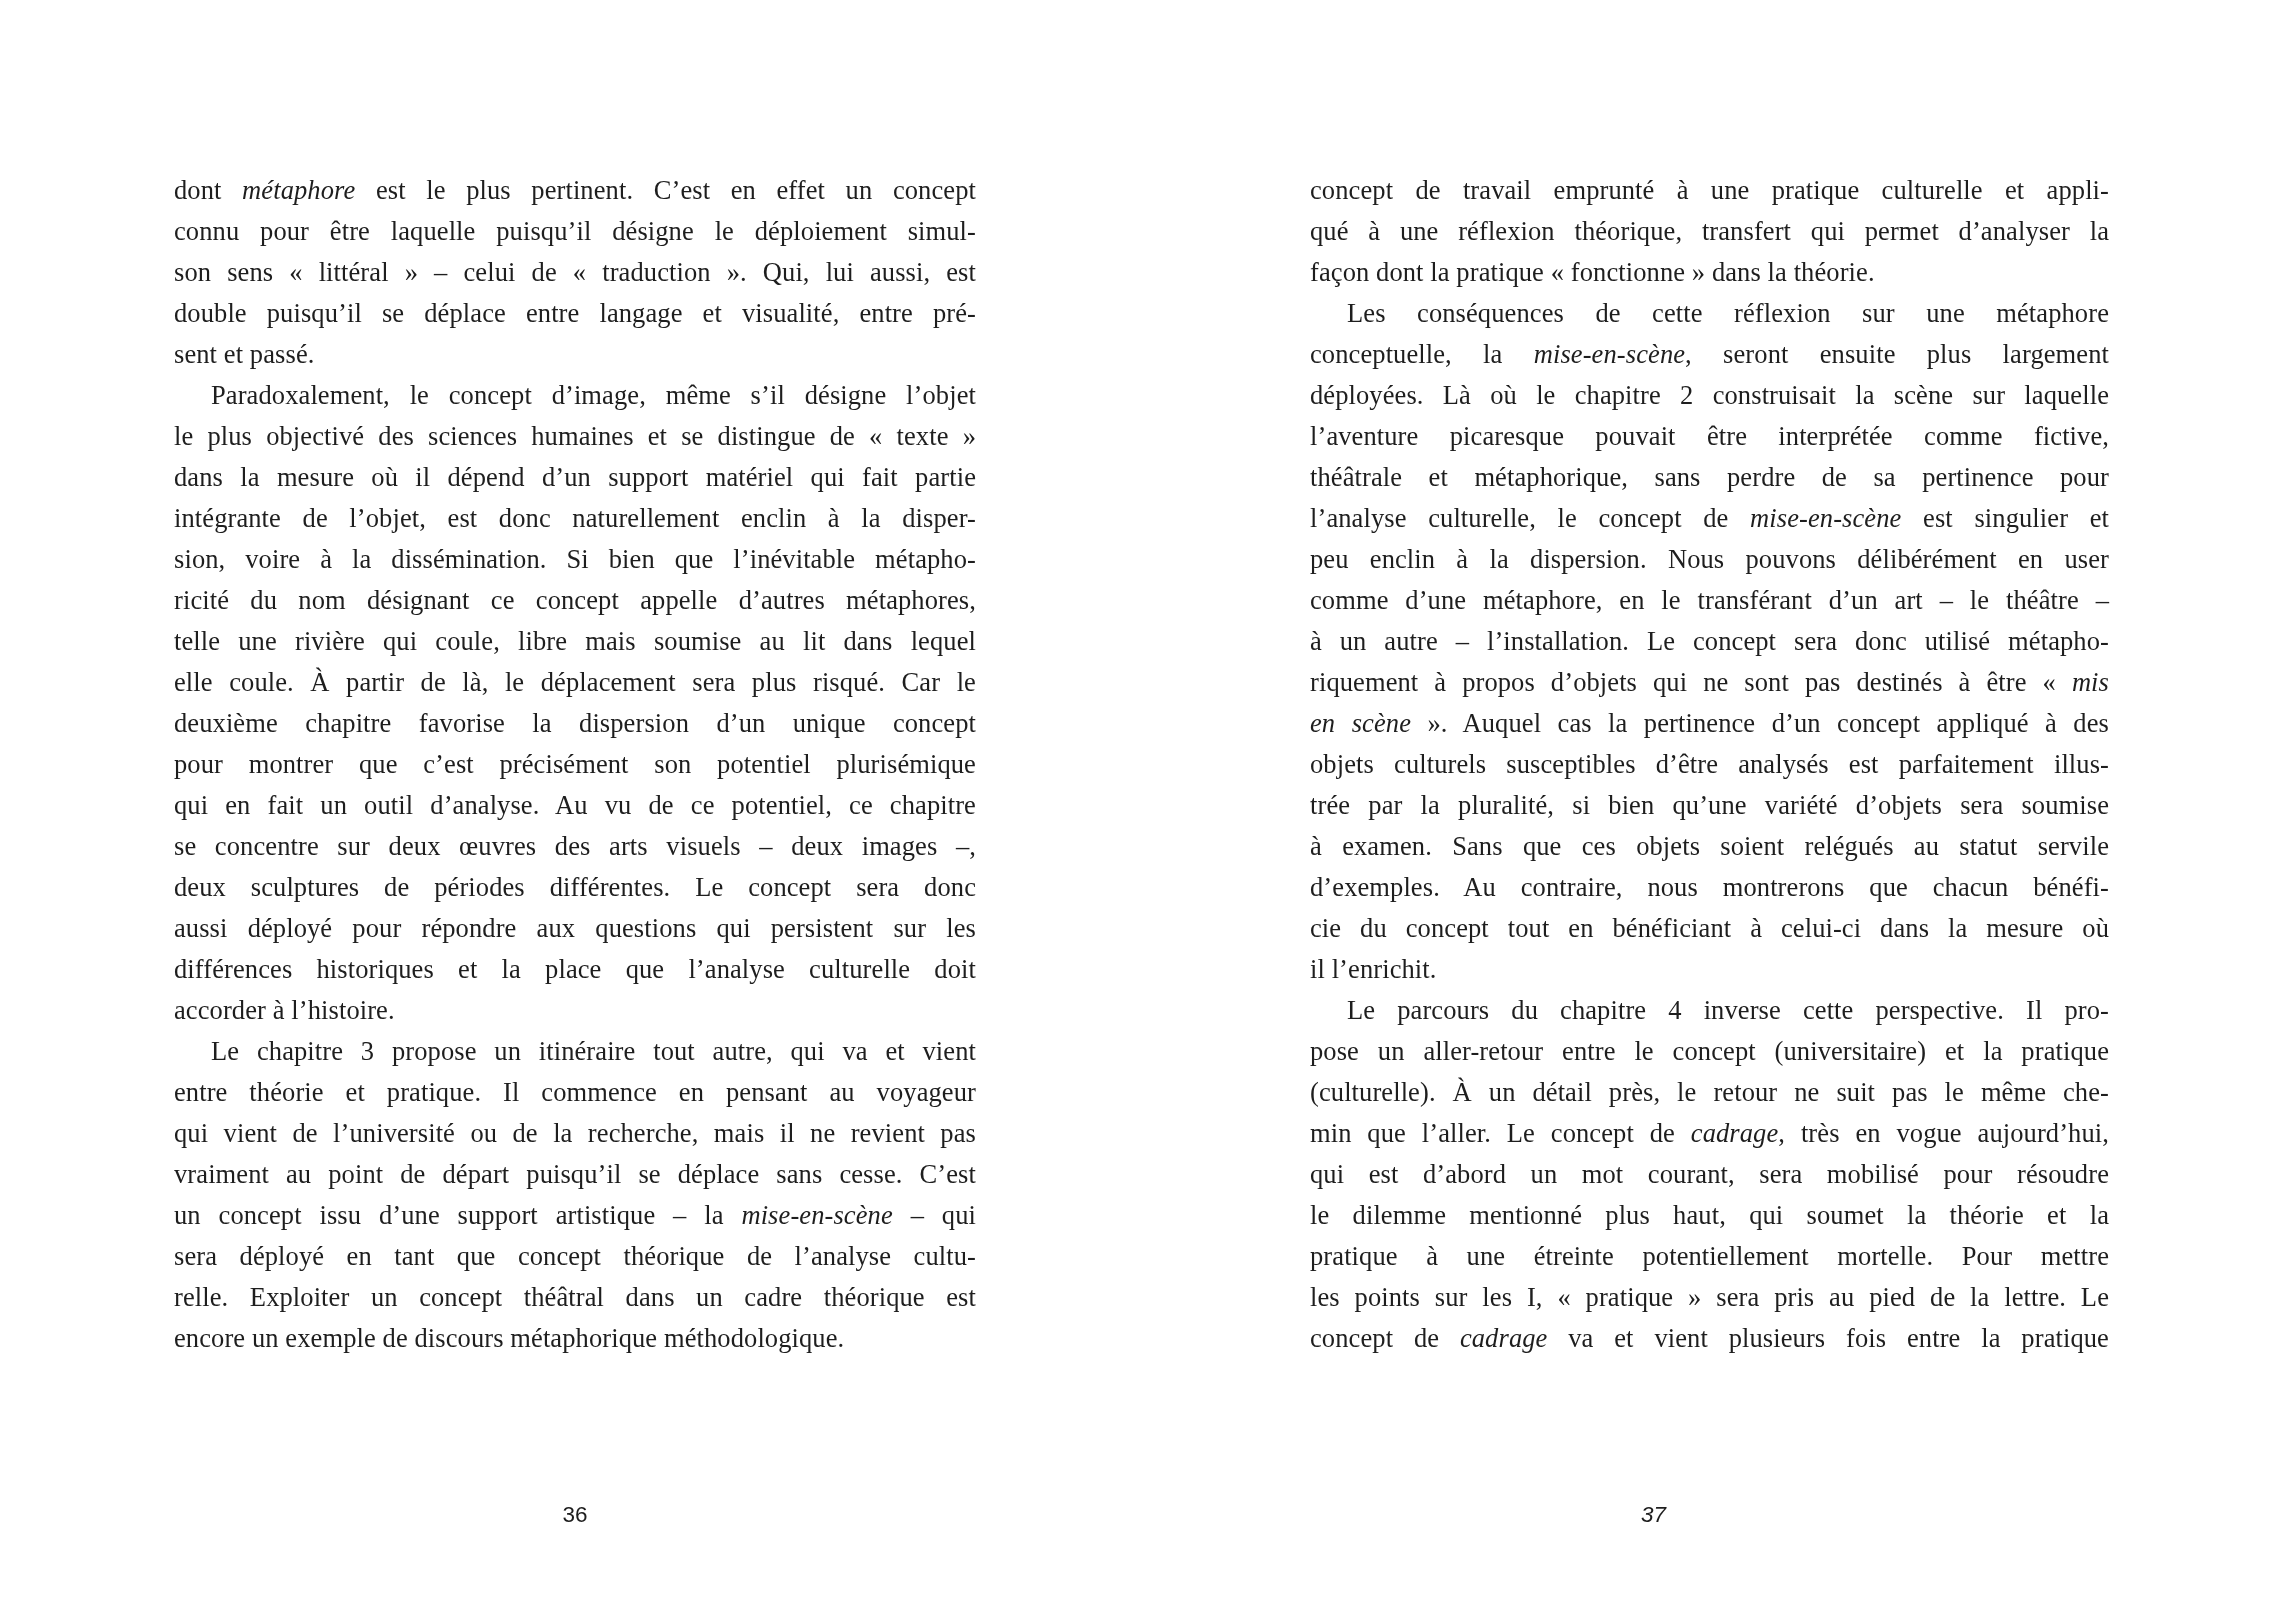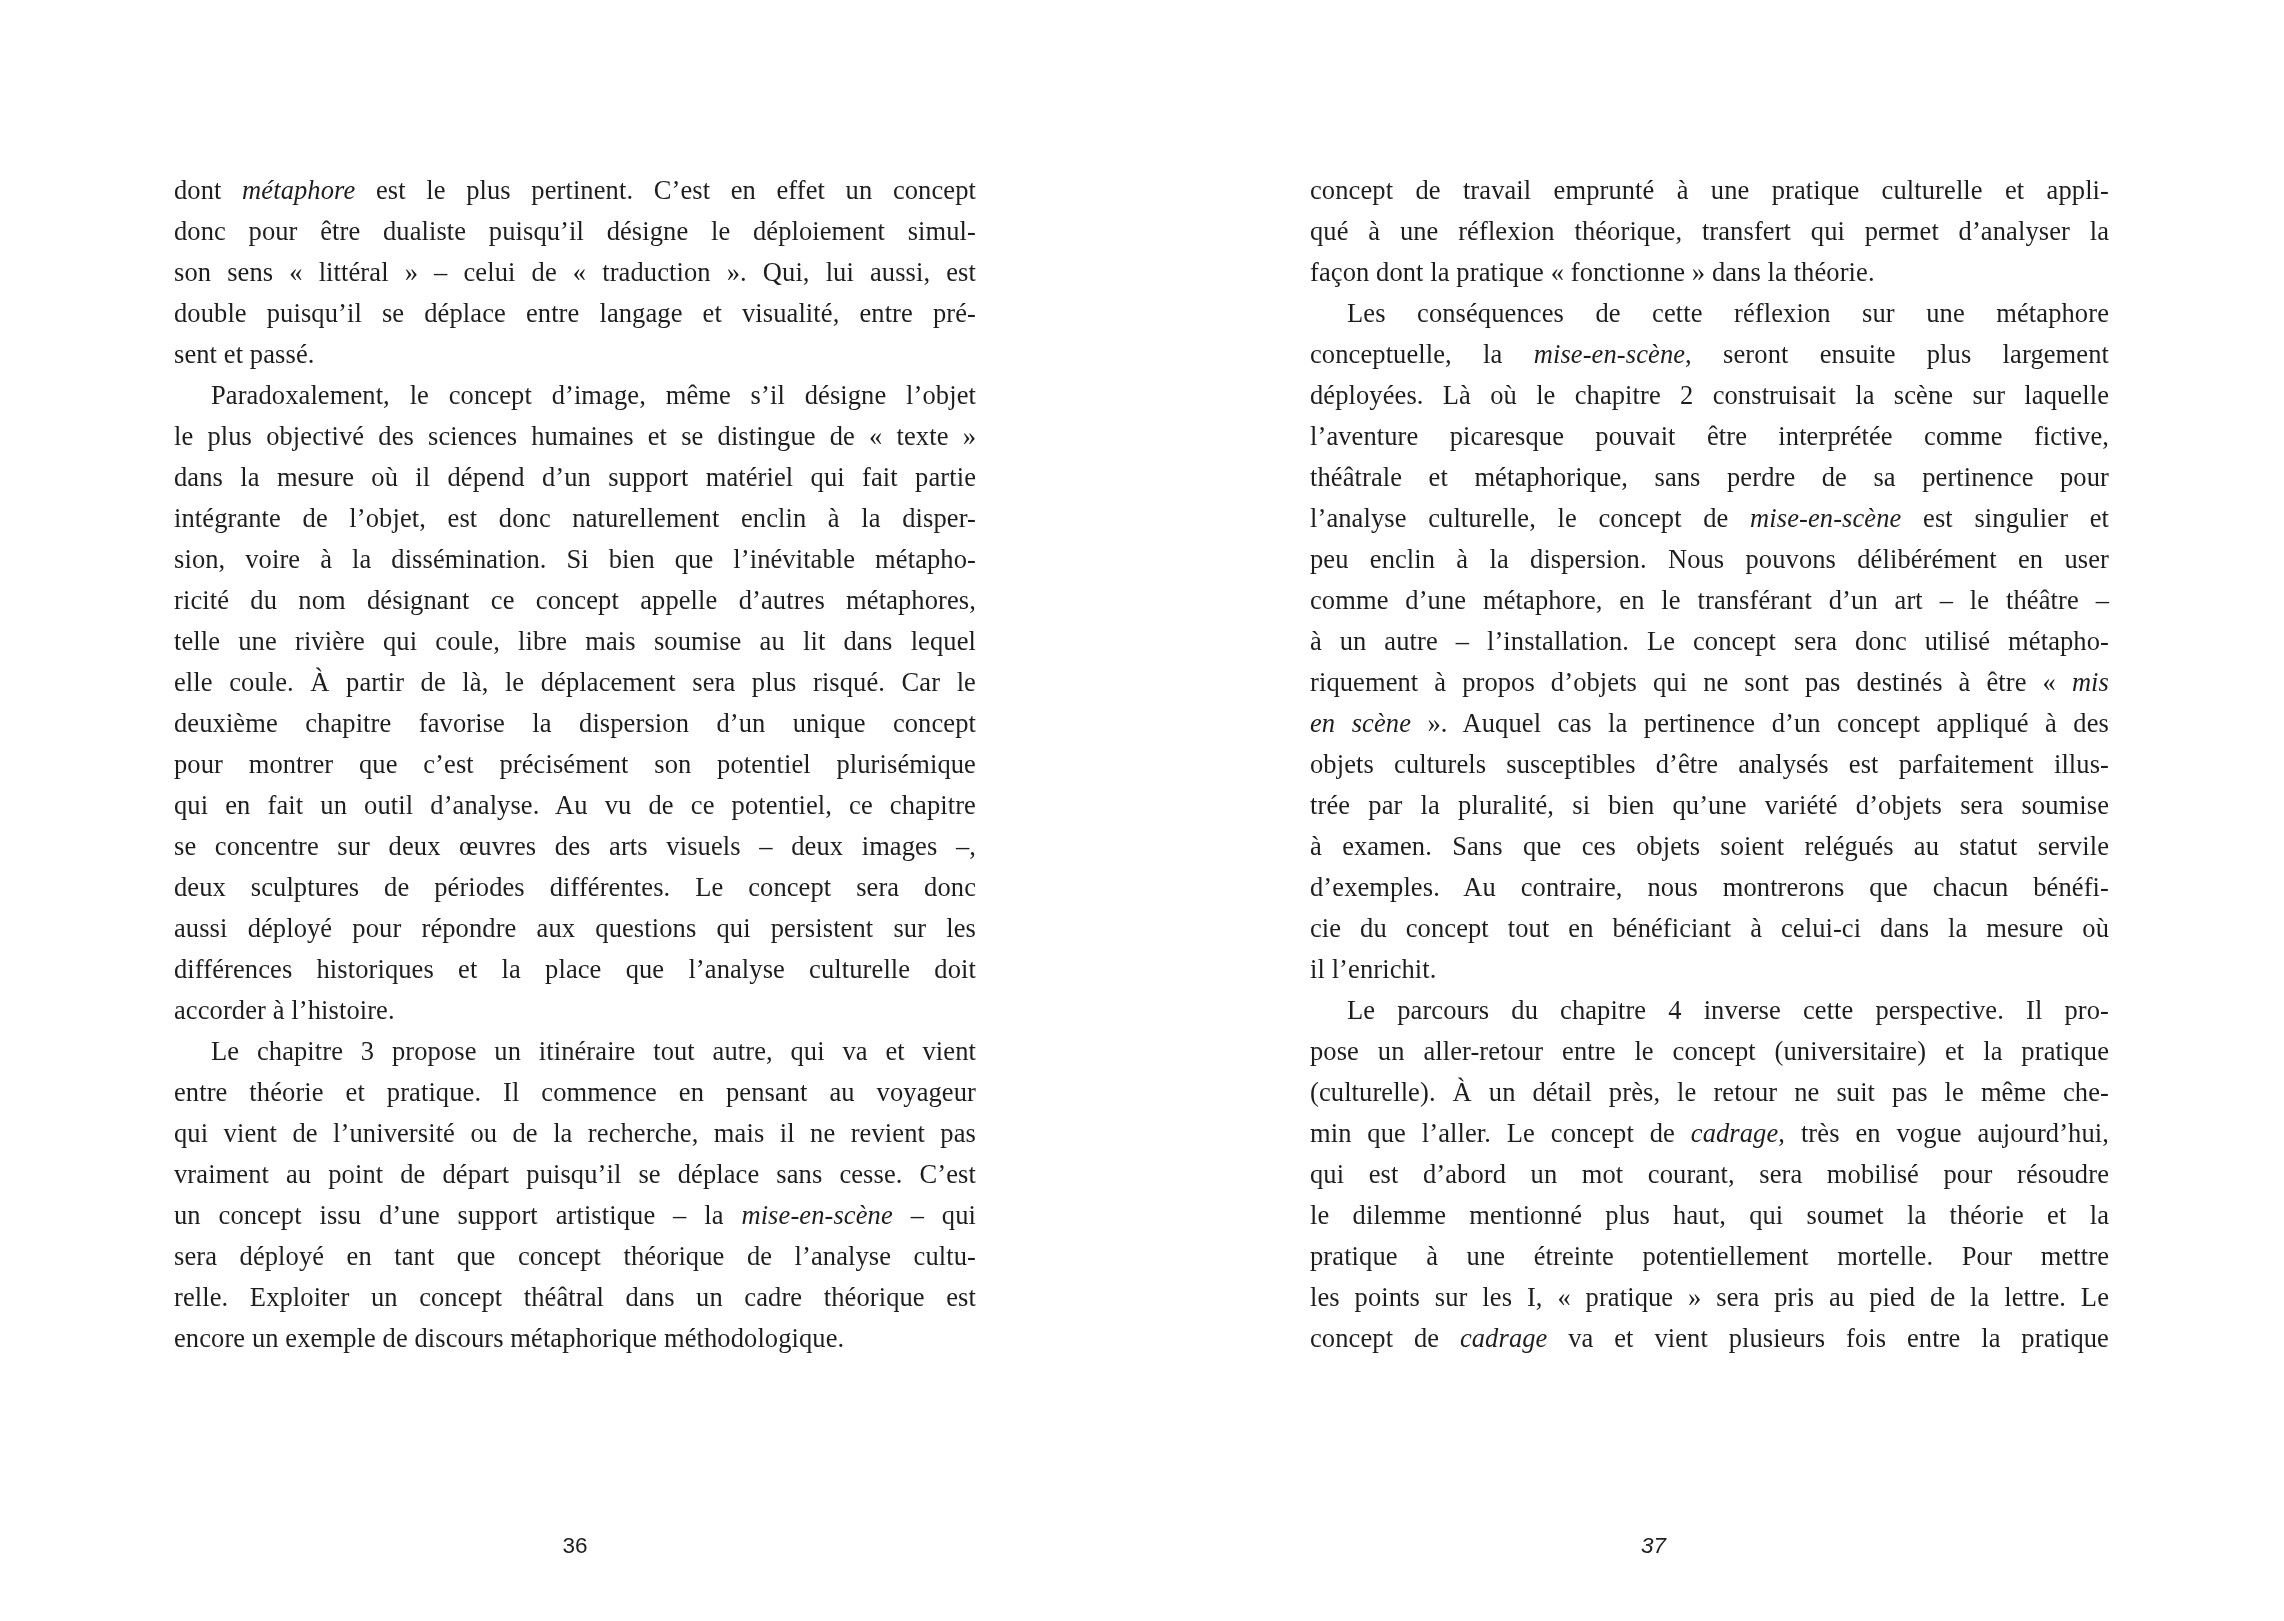--- a/index.html
+++ b/index.html
@@ -43,32 +43,31 @@
     text-indent:37px;
   }
   .it{font-style:italic;}
   .folio{
     position:absolute;
     top:1502px;
     font-family:"Liberation Sans","DejaVu Sans",sans-serif;
     font-size:22.5px;
     color:var(--folio);
     text-align:center;
-    margin-top:31px;
   }
   #folio-left{left:174px;width:802px;}
   #folio-right{left:1254px;width:799px;font-style:italic;}
 </style>
 </head>
 <body>
 
 <div class="spread">
   <div class="textcol" id="col-left">
       <div class="line"><span class="rm">dont </span><span class="it">métaphore</span><span class="rm"> est le plus pertinent. C’est en effet un concept</span></div>
-      <div class="line"><span class="rm">donc pour être dualiste puisqu’il désigne le déploiement simul-</span></div>
+      <div class="line"><span class="rm">connu pour être laquelle puisqu’il désigne le déploiement simul-</span></div>
       <div class="line"><span class="rm">son sens «&nbsp;littéral&nbsp;» – celui de «&nbsp;traduction&nbsp;». Qui, lui aussi, est</span></div>
       <div class="line"><span class="rm">double puisqu’il se déplace entre langage et visualité, entre pré-</span></div>
       <div class="line end"><span class="rm">sent et passé.</span></div>
       <div class="line indent"><span class="rm">Paradoxalement, le concept d’image, même s’il désigne l’objet</span></div>
       <div class="line"><span class="rm">le plus objectivé des sciences humaines et se distingue de «&nbsp;texte&nbsp;»</span></div>
       <div class="line"><span class="rm">dans la mesure où il dépend d’un support matériel qui fait partie</span></div>
       <div class="line"><span class="rm">intégrante de l’objet, est donc naturellement enclin à la disper-</span></div>
       <div class="line"><span class="rm">sion, voire à la dissémination. Si bien que l’inévitable métapho-</span></div>
       <div class="line"><span class="rm">ricité du nom désignant ce concept appelle d’autres métaphores,</span></div>
       <div class="line"><span class="rm">telle une rivière qui coule, libre mais soumise au lit dans lequel</span></div>

